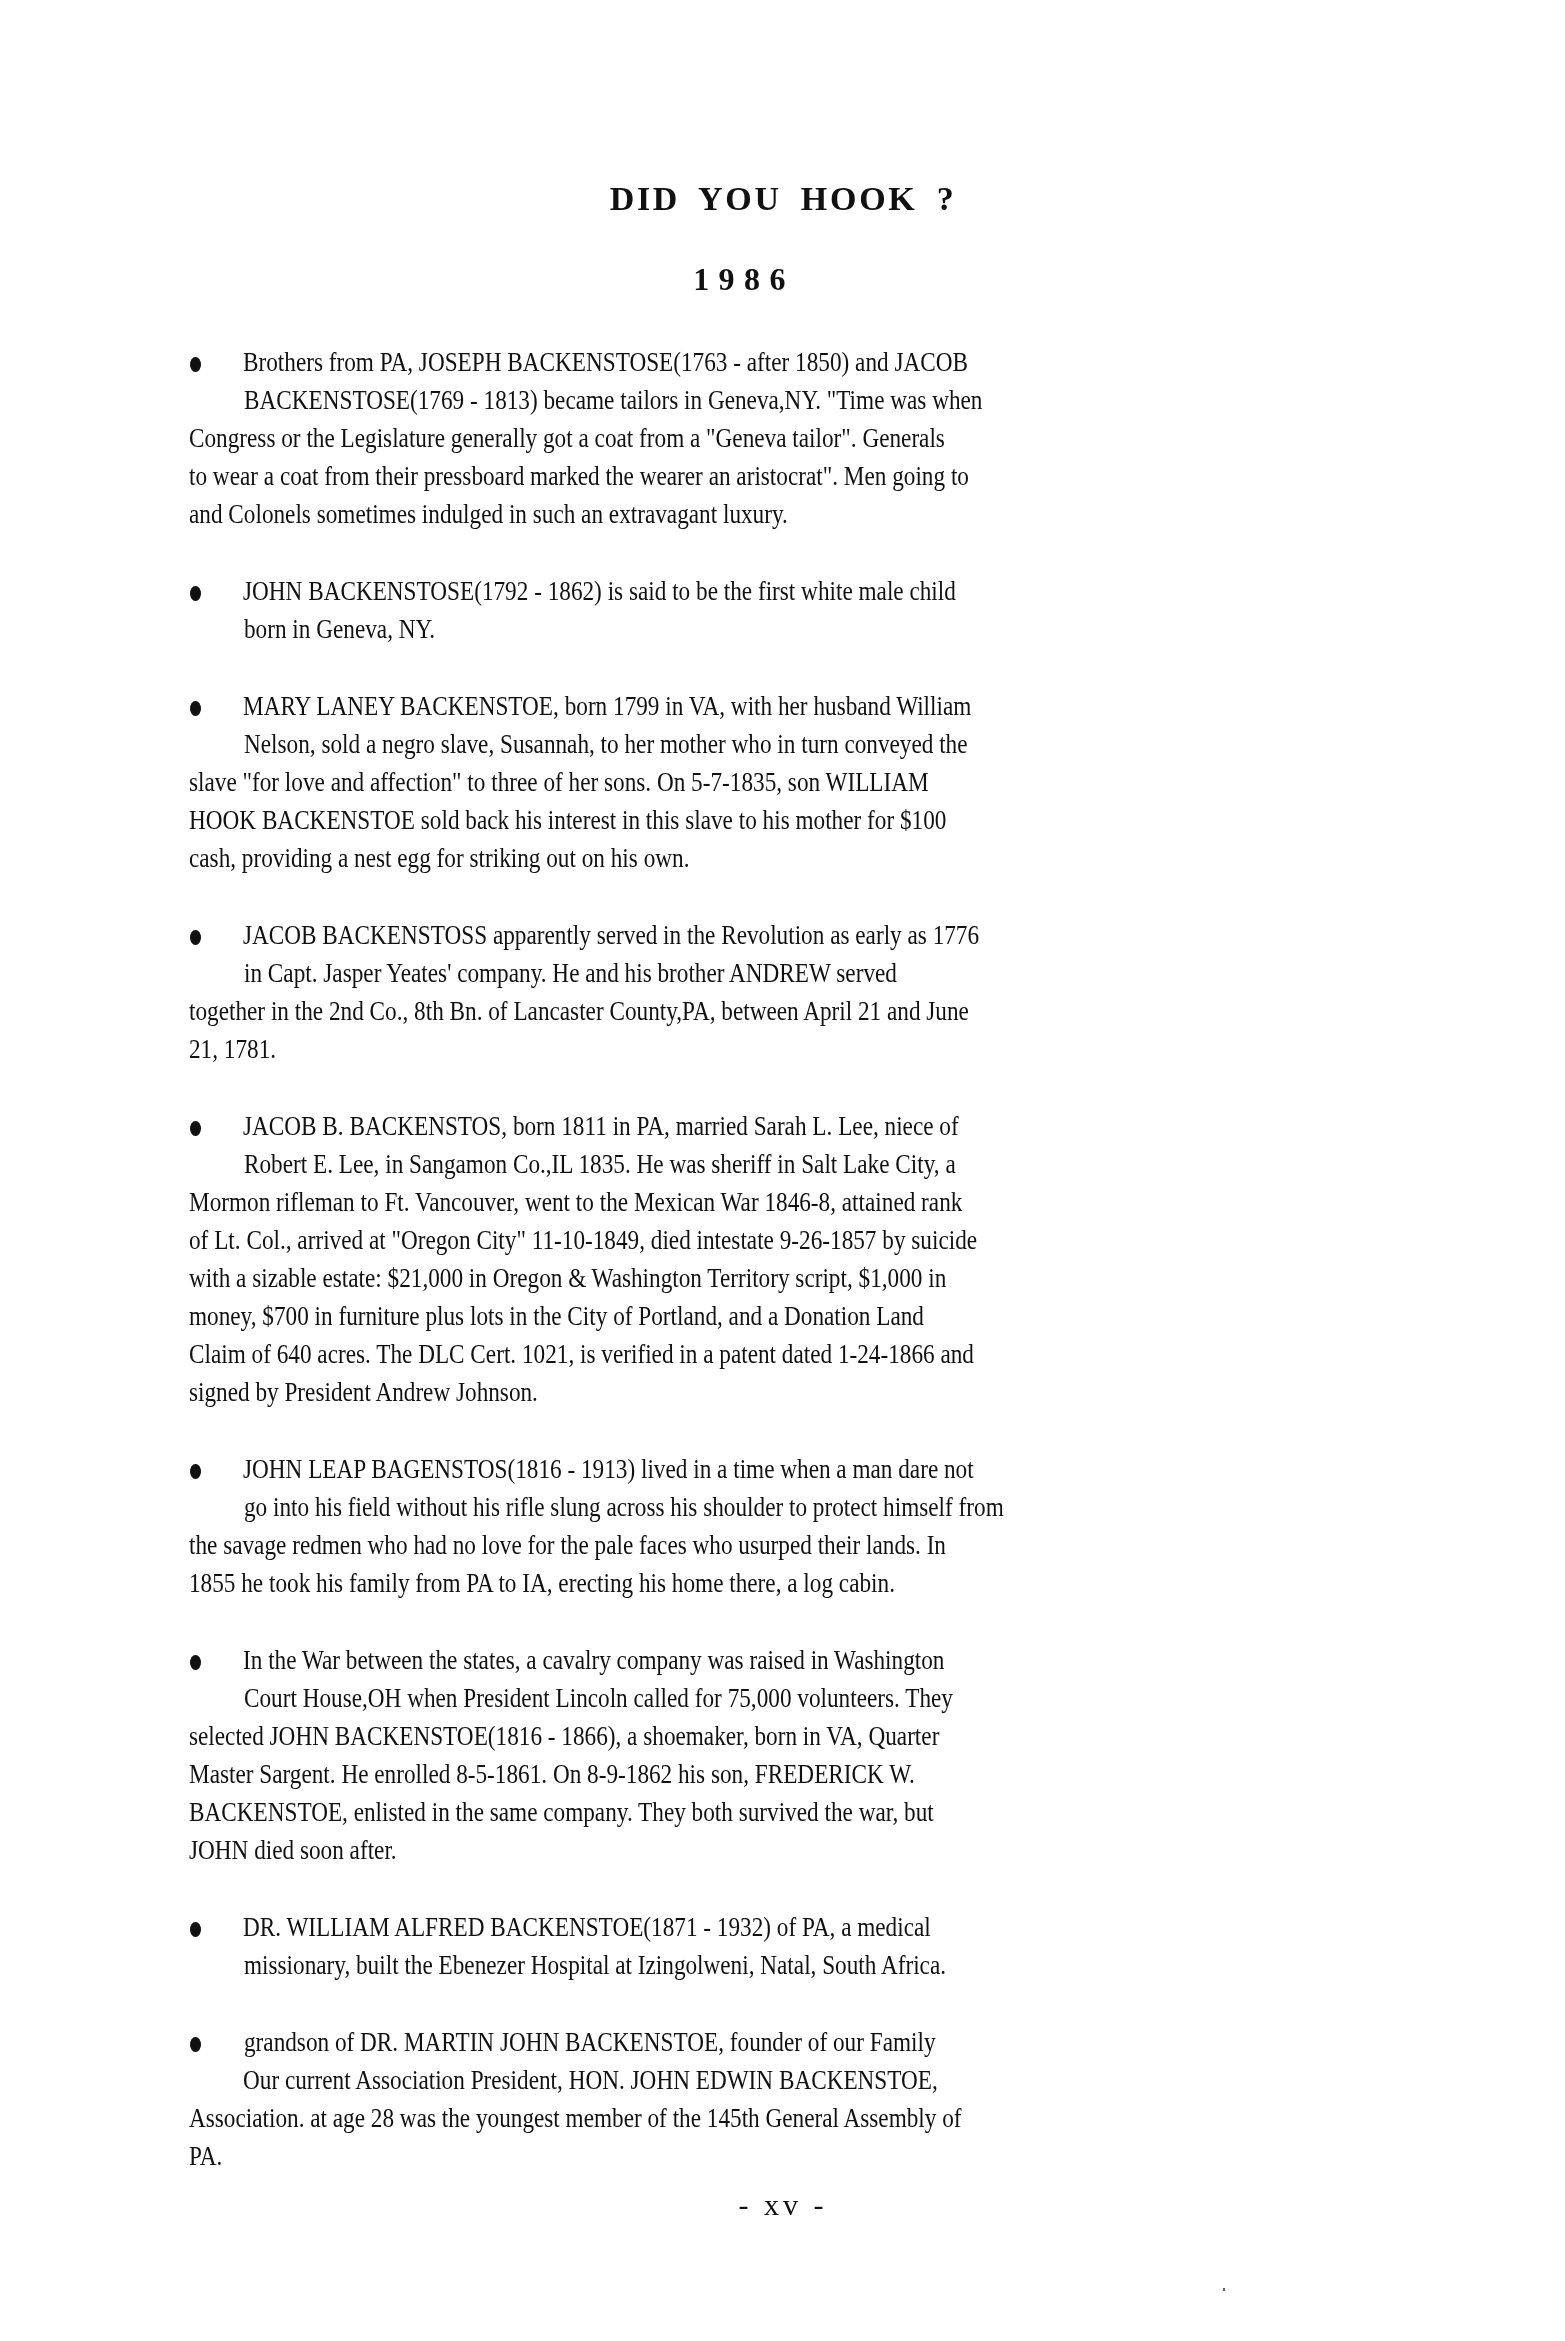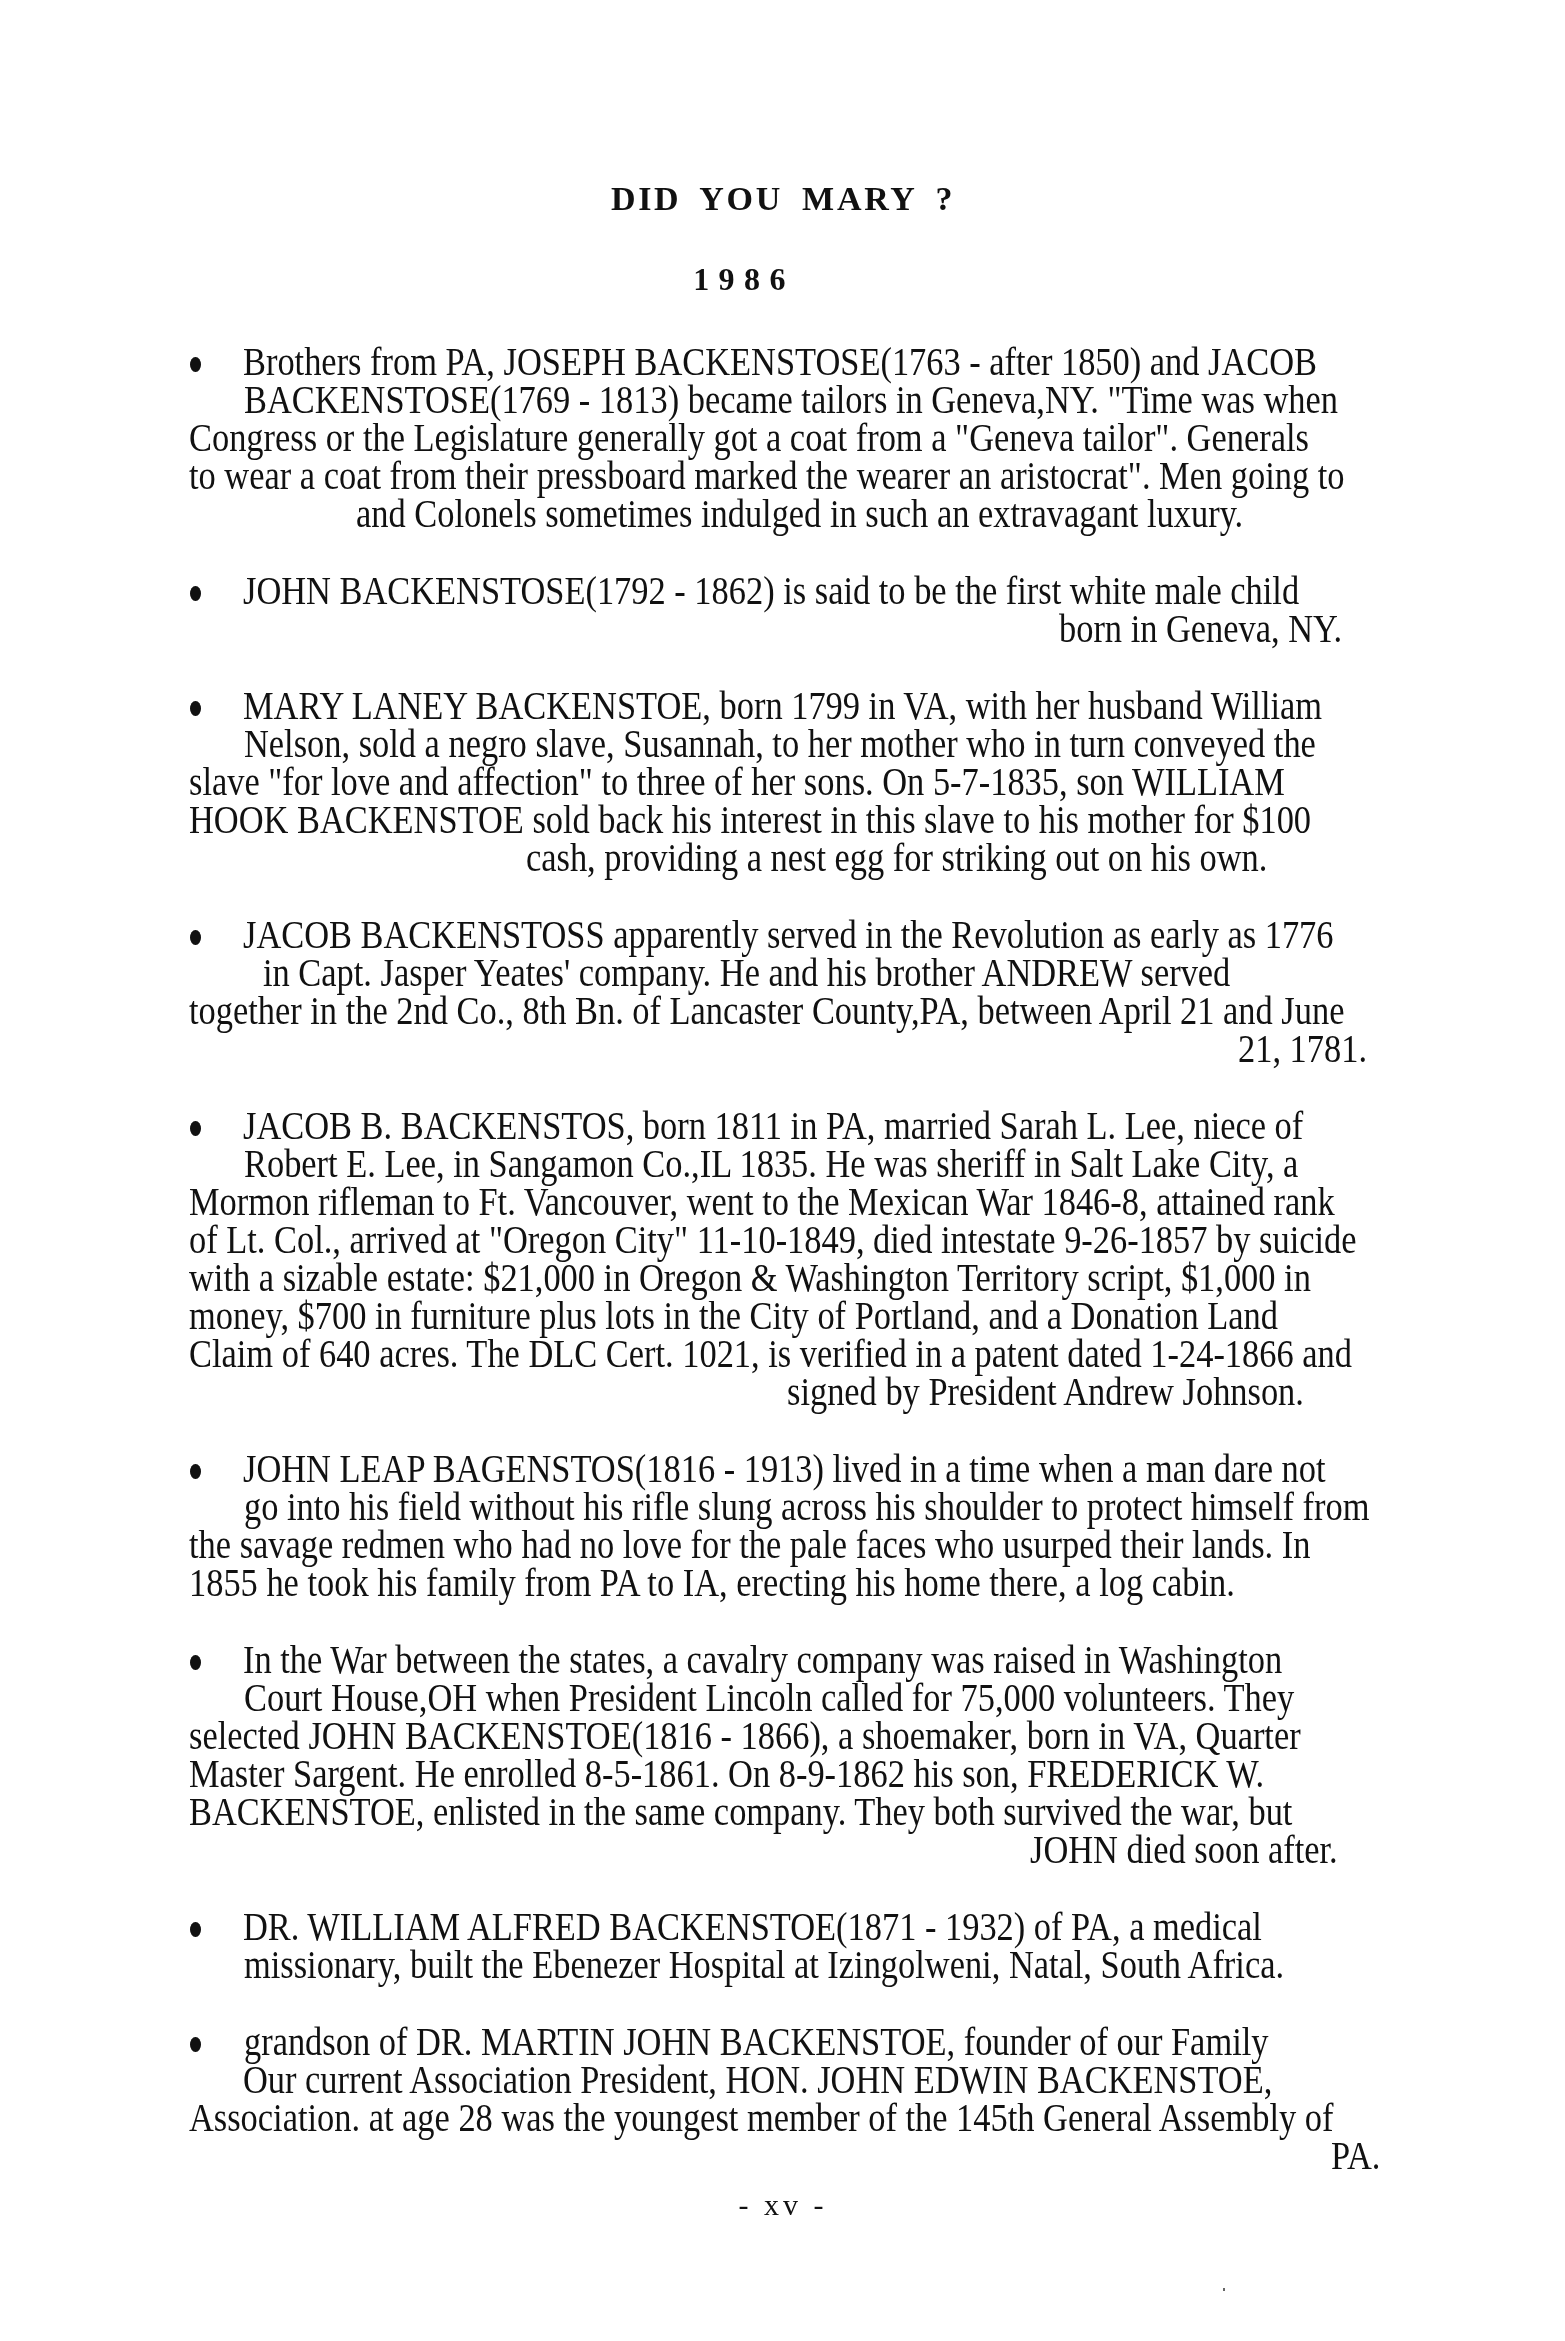--- a/index.html
+++ b/index.html
@@ -47,23 +47,23 @@
       left: 189px;
       top: 343px;
       width: 1199px;
       margin: 0;
       padding: 0;
       list-style: none;
     }
     .fact {
       position: relative;
       margin: 0 0 39px 0;
-      font-size: 40px;
+      font-size: 27px;
       line-height: 38px;
-      text-align: right;
+      text-align: left;
       transform-origin: left top;
     }
     .fact .line {
       display: block;
       white-space: nowrap;
     }
     .fact .line.first { padding-left: 54px; }
     .fact .line.indent { padding-left: 55px; }
     .fact .line.cont { padding-left: 0; }
     .bullet {
@@ -90,21 +90,21 @@
       top: 2288px;
       width: 2px;
       height: 3.4px;
       background: #666;
     }
   </style>
 </head>
 <body>
 
 <div class="page">
-  <div class="title">DID YOU MARY ?</div>
+  <div class="title">DID YOU HOOK ?</div>
   <div class="year">1986</div>
 
   <ul class="facts">
 
     <li class="fact" style="top:0">
       <span class="bullet"></span>
       <span class="line first" style="display: block;"><span style="display: inline-block; transform-origin: left top; transform: scaleX(0.86);">Brothers from PA, JOSEPH BACKENSTOSE(1763 - after 1850) and JACOB</span></span>
       <span class="line indent" style="display: block;"><span style="display: inline-block; transform-origin: left top; transform: scaleX(0.86);">BACKENSTOSE(1769 - 1813) became tailors in Geneva,NY.  "Time was when</span></span>
       <span class="line cont" style="display: block;"><span style="display: inline-block; transform-origin: left top; transform: scaleX(0.86);">Congress or the Legislature generally got a coat from a "Geneva tailor".  Generals</span></span>
       <span class="line cont" style="display: block;"><span style="display: inline-block; transform-origin: left top; transform: scaleX(0.86);">to wear a coat from their pressboard marked the wearer an aristocrat".  Men going to</span></span>

